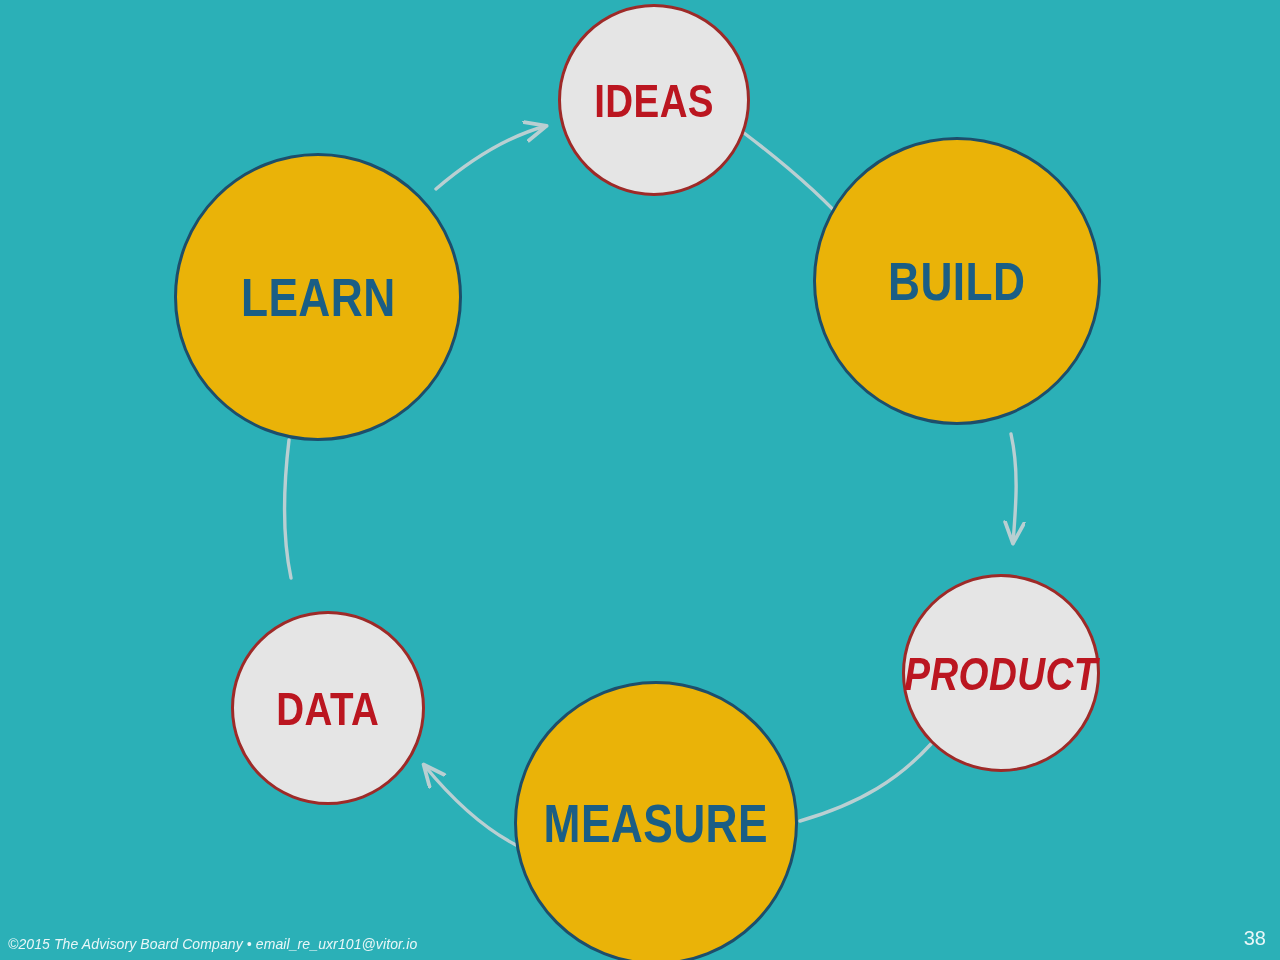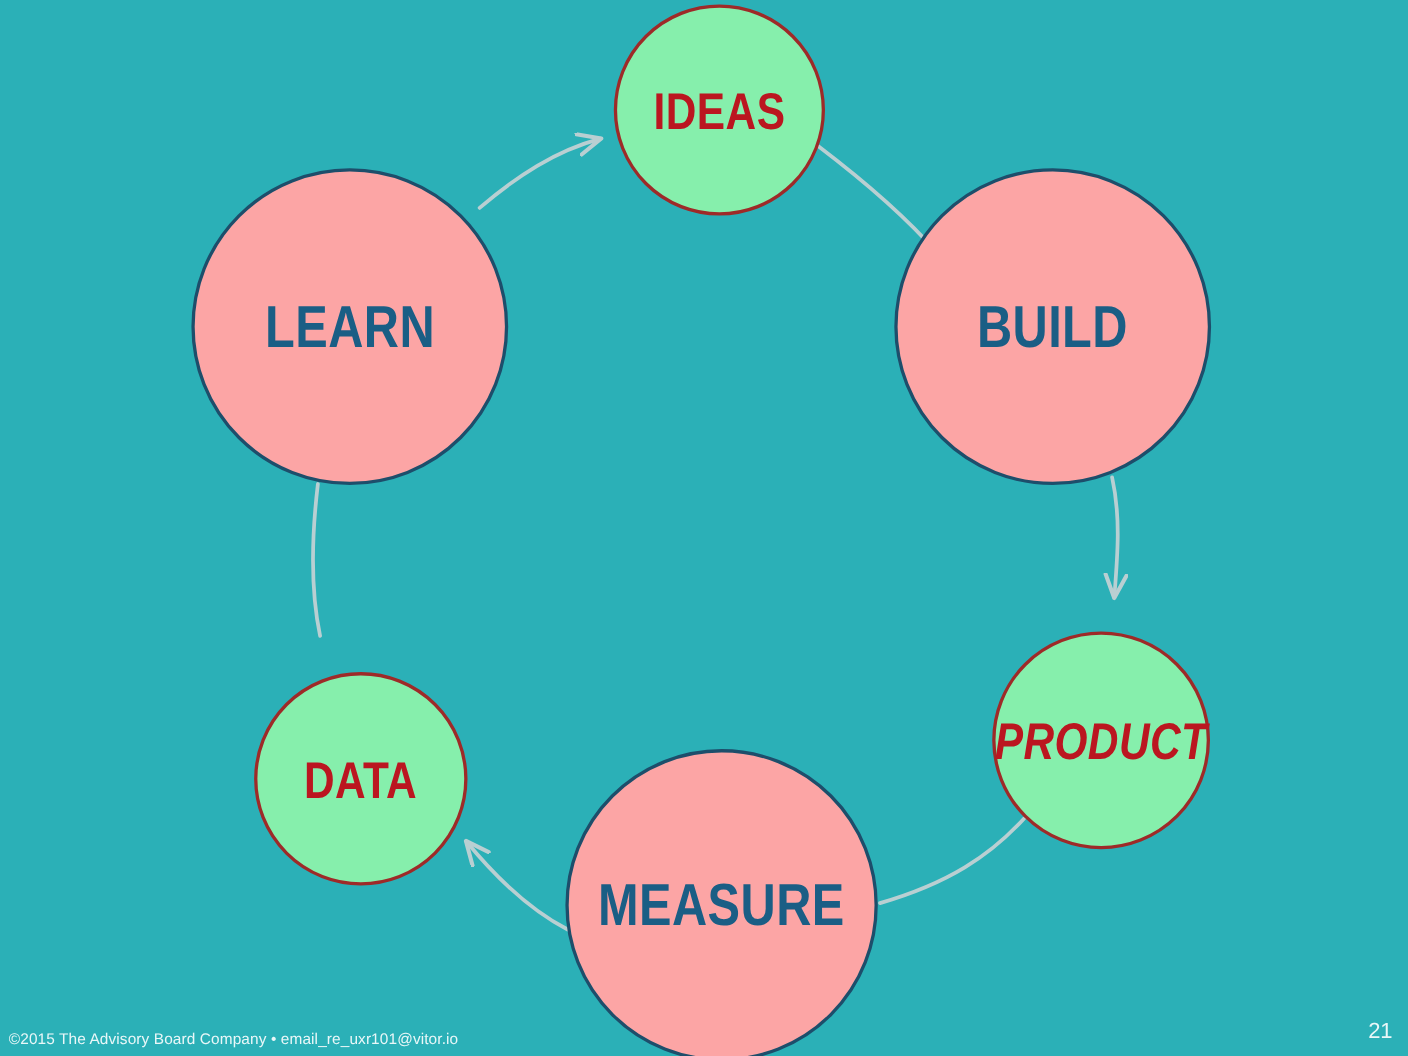--- a/index.html
+++ b/index.html
@@ -35,42 +35,43 @@
     font-weight: bold;
     letter-spacing: 0.5px;
     text-transform: uppercase;
     transform: scaleX(0.82);
     transform-origin: center center;
     white-space: nowrap;
     line-height: 1;
     user-select: none;
   }
   .node-primary {
-    background: #86efac;
+    background: #e5e5e5;
     border: 3px solid #9e2a28;
   }
   .node-primary .node-label {
     color: #bb1620;
   }
   .node-secondary {
-    background: #fca5a5;
+    background: #eab308;
     border: 3px solid #1d4e6b;
   }
   .node-secondary .node-label {
     color: #1a5e85;
   }
   #footer-note {
     position: absolute;
     left: 8px;
     bottom: 8px;
     color: #e9f7f8;
     font-size: 14px;
     font-family: "Liberation Sans", sans-serif;
     letter-spacing: 0.1px;
     white-space: nowrap;
+    font-style: italic;
   }
   #page-number {
     position: absolute;
     right: 14px;
     bottom: 10px;
     color: #e9f7f8;
     font-size: 20px;
     font-family: "Liberation Sans", sans-serif;
   }
 </style>
@@ -92,34 +93,34 @@
         <path d="M 931 744 C 900 778 862 803 800 821" stroke="#b9cfd2"></path>
         <path d="M 516 845 C 487 830 456 804 424 765" stroke="#b9cfd2" marker-end="url(#arrowhead)"></path>
         <path d="M 291 578 C 283 540 283 490 289 440" stroke="#b9cfd2"></path>
       </g>
   </svg>
 
   <div id="node-layer">
       <div class="node-circle node-primary" style="left: 558px; top: 4px; width: 192px; height: 192px;">
         <span class="node-label" style="font-size: 47px;">IDEAS</span>
       </div>
-      <div class="node-circle node-secondary" style="left: 813px; top: 153px; width: 288px; height: 288px;">
+      <div class="node-circle node-secondary" style="left: 813px; top: 137px; width: 288px; height: 288px;">
         <span class="node-label" style="font-size: 54px;">BUILD</span>
       </div>
       <div class="node-circle node-primary" style="left: 902px; top: 574px; width: 198px; height: 198px; font-style: italic;">
         <span class="node-label" style="font-size: 47px;">PRODUCT</span>
       </div>
       <div class="node-circle node-secondary" style="left: 514px; top: 681px; width: 284px; height: 284px;">
         <span class="node-label" style="font-size: 54px;">MEASURE</span>
       </div>
       <div class="node-circle node-primary" style="left: 231px; top: 611px; width: 194px; height: 194px;">
         <span class="node-label" style="font-size: 47px;">DATA</span>
       </div>
       <div class="node-circle node-secondary" style="left: 174px; top: 153px; width: 288px; height: 288px;">
         <span class="node-label" style="font-size: 54px;">LEARN</span>
       </div>
     </div>
 
   <div id="footer-note">©2015 The Advisory Board Company • email_re_uxr101@vitor.io</div>
 
-  <div id="page-number">21</div>
+  <div id="page-number">38</div>
 
 </div>
 
 </body></html>

